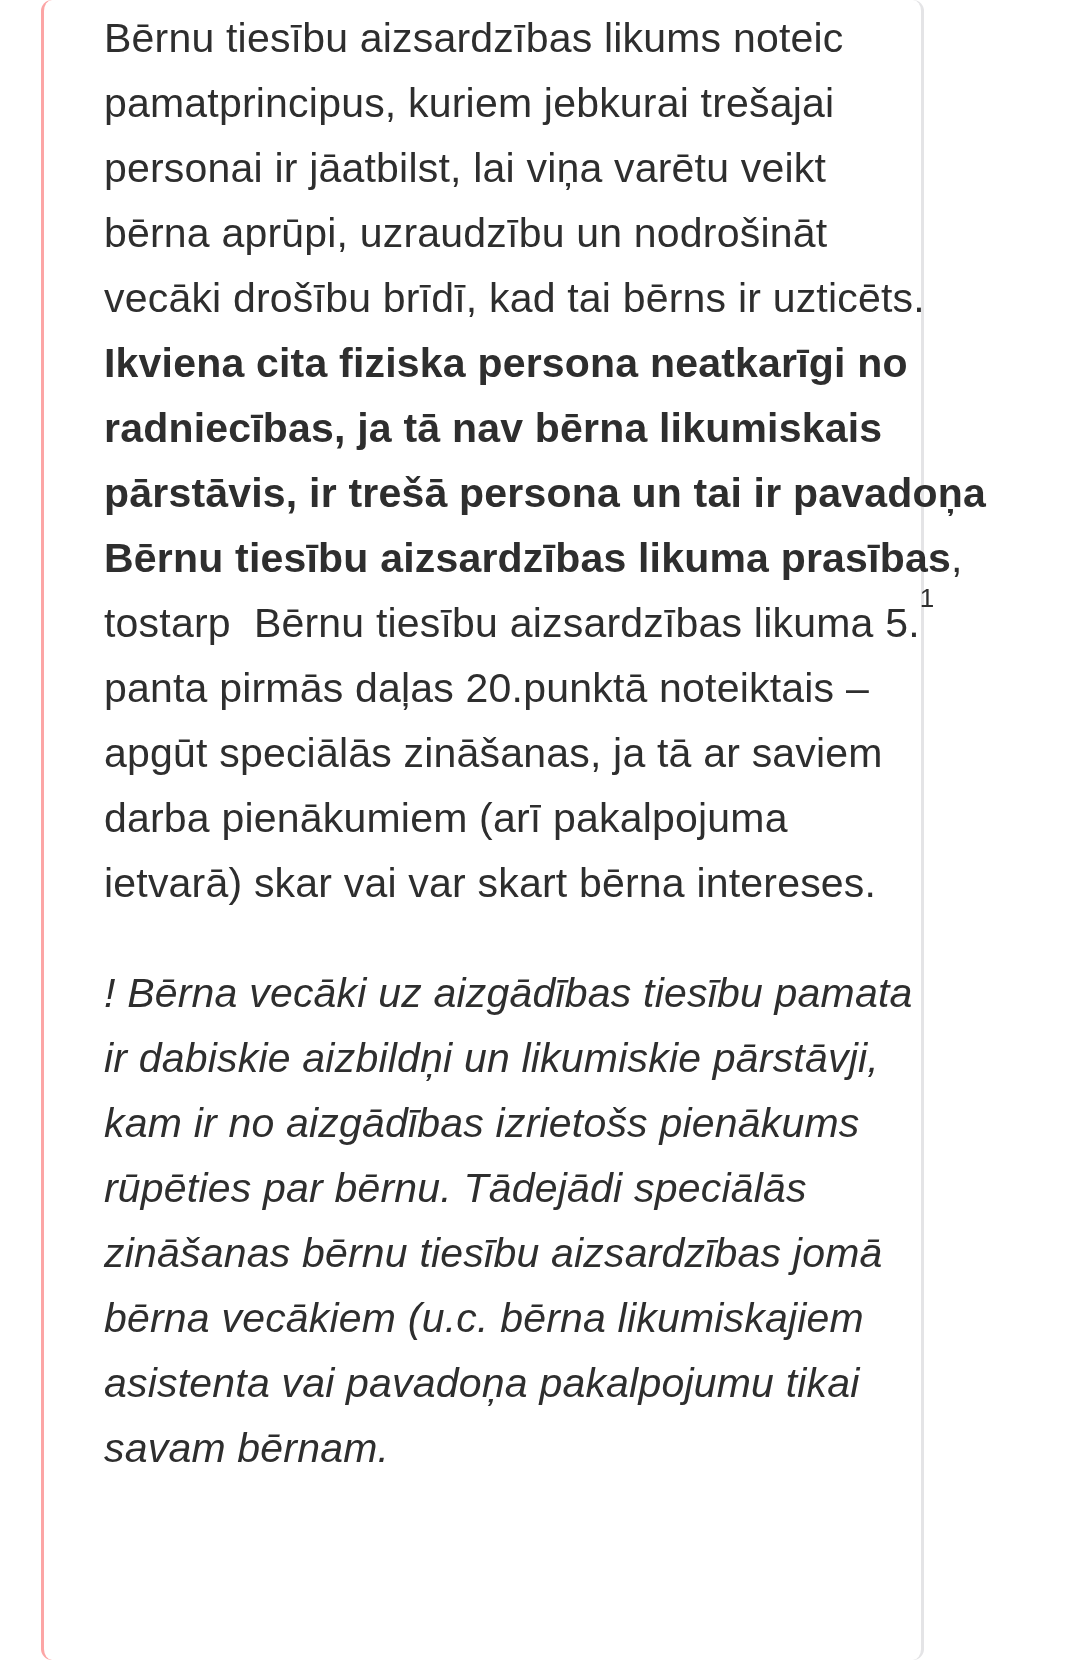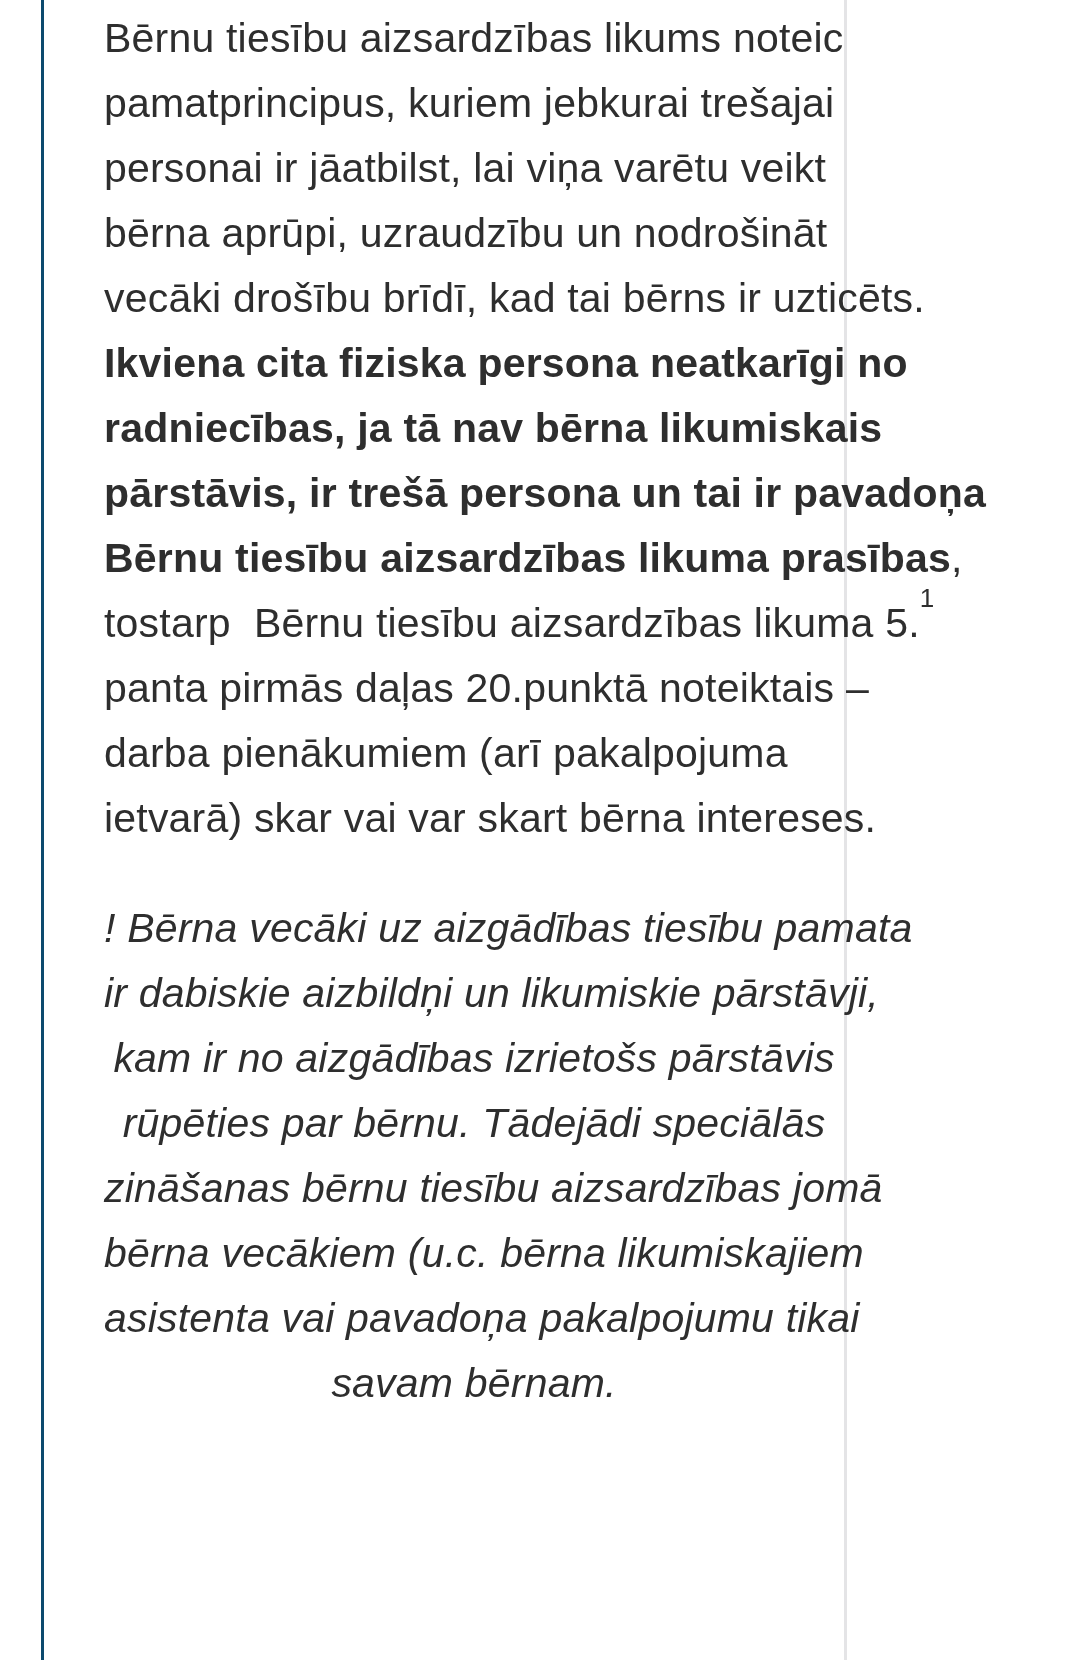--- a/index.html
+++ b/index.html
@@ -12,42 +12,42 @@
     height: 1660px;
     position: relative;
     font-family: "Liberation Sans", sans-serif;
     overflow: hidden;
   }
   .page-card {
     position: absolute;
     top: 0;
     bottom: 0;
     left: 41px;
-    width: 806px;
+    width: 883px;
     background: #ffffff;
-    border-left: 3px solid #0c4a6e;
+    border-left: 3px solid #fca5a5;
     border-right: 3px solid #e4e4e6;
     box-sizing: border-box;
+    border-radius: 11px;
   }
   .content {
     padding: 6px 0 0 60px;
   }
   .ln {
     font-size: 41px;
     line-height: 65px;
     color: #2e2e2e;
     white-space: pre;
     letter-spacing: 0.2px;
   }
   .bold {
     font-weight: 700;
   }
   .note-paragraph {
     margin-top: 45px;
-    text-align: center;
   }
   .note-paragraph .ln {
     font-style: italic;
   }
   sup.ref {
     font-size: 26px;
     line-height: 0;
     position: relative;
     top: -15px;
     letter-spacing: 0;
@@ -68,28 +68,29 @@
 
       <div class="ln bold">Ikviena cita fiziska persona neatkarīgi no</div>
       <div class="ln bold">radniecības, ja tā nav bērna likumiskais</div>
       <div class="ln bold">pārstāvis, ir trešā persona un tai ir pavadoņa</div>
 
       <div class="ln"><span class="bold">Bērnu tiesību aizsardzības likuma prasības</span><span>,</span></div>
 
       <div class="ln"><span>tostarp  Bērnu tiesību aizsardzības likuma 5.</span><sup class="ref">1</sup></div>
 
       <div class="ln">panta pirmās daļas 20.punktā noteiktais –</div>
+      <div class="ln">apgūt speciālās zināšanas, ja tā ar saviem</div>
       <div class="ln">darba pienākumiem (arī pakalpojuma</div>
       <div class="ln">ietvarā) skar vai var skart bērna intereses.</div>
     </section>
 
     <section class="note-paragraph">
       <div class="ln">! Bērna vecāki uz aizgādības tiesību pamata</div>
       <div class="ln">ir dabiskie aizbildņi un likumiskie pārstāvji,</div>
-      <div class="ln">kam ir no aizgādības izrietošs pārstāvis</div>
+      <div class="ln">kam ir no aizgādības izrietošs pienākums</div>
       <div class="ln">rūpēties par bērnu. Tādejādi speciālās</div>
       <div class="ln">zināšanas bērnu tiesību aizsardzības jomā</div>
       <div class="ln">bērna vecākiem (u.c. bērna likumiskajiem</div>
       <div class="ln">asistenta vai pavadoņa pakalpojumu tikai</div>
       <div class="ln">savam bērnam.</div>
     </section>
 
   </div>
 </main>
 

